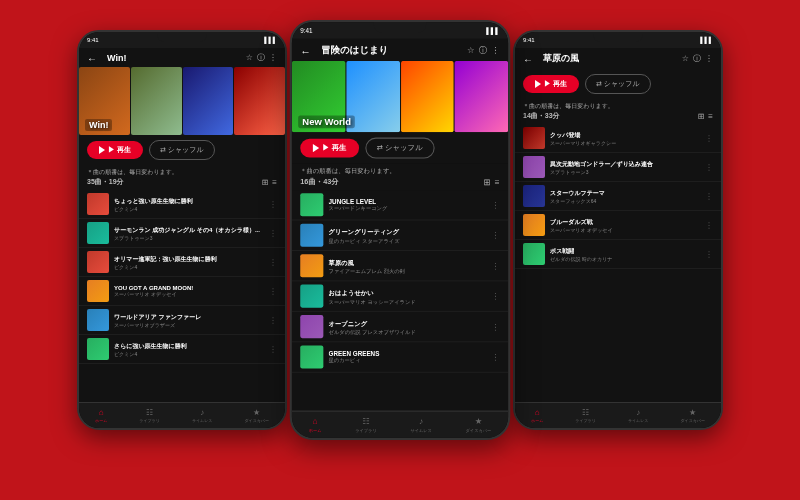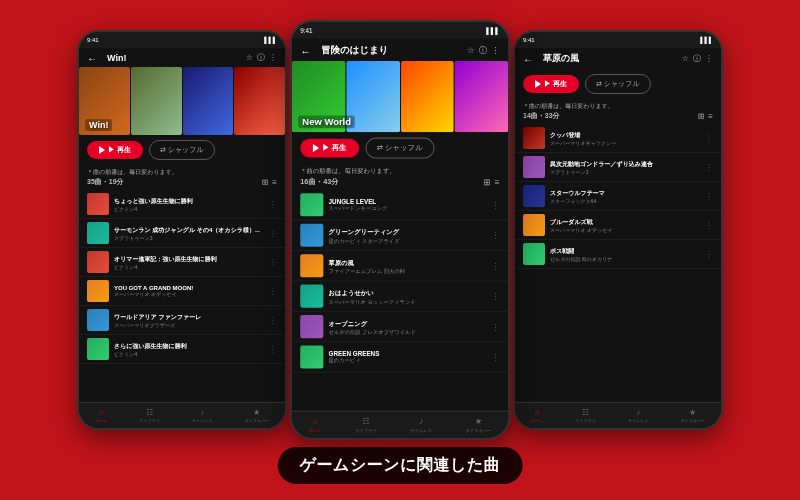--- a/index.html
+++ b/index.html
@@ -679,17 +679,14 @@
           <div class="nav-item">
             <span class="nav-icon">★</span>
             <span class="nav-label">ダイスカバー</span>
           </div>
         </div>
       </div>
     </div>
 
   </div>
 
-  <div class="caption-bar">
-    <span class="caption-text">ゲームシーンに関連した曲</span>
-  </div>
 
 </div>
 
 </body></html>

